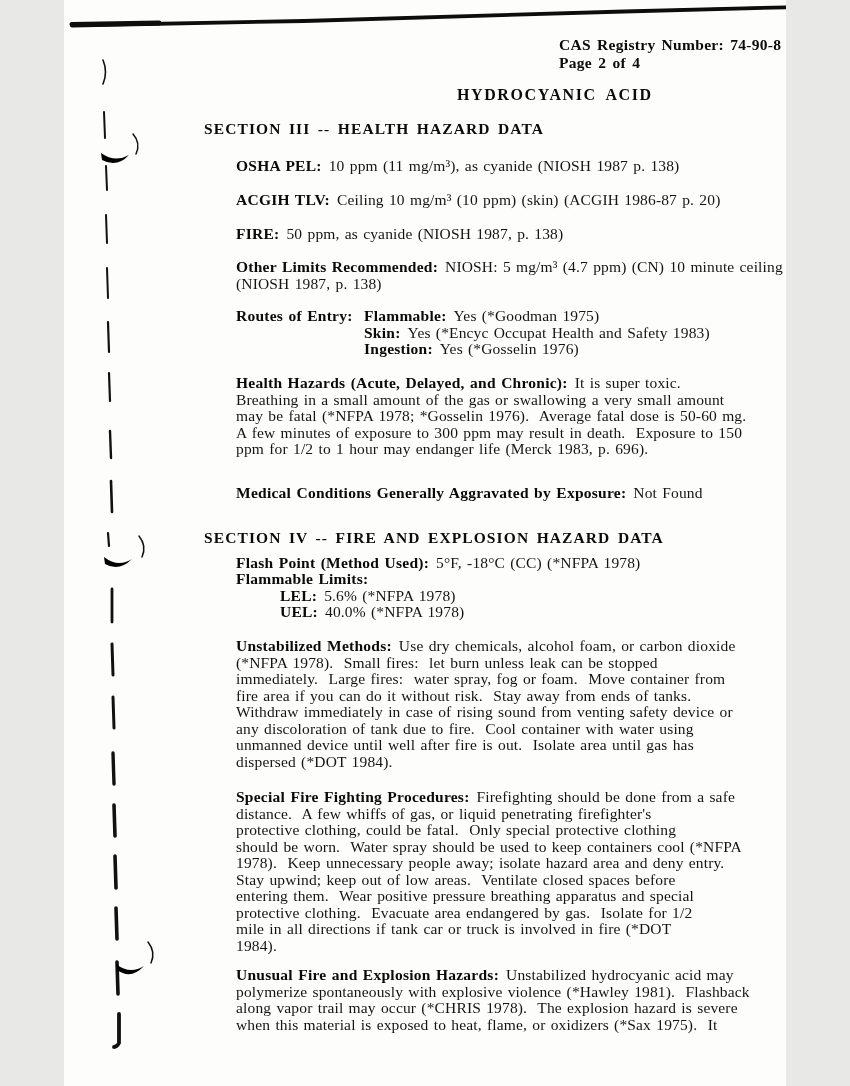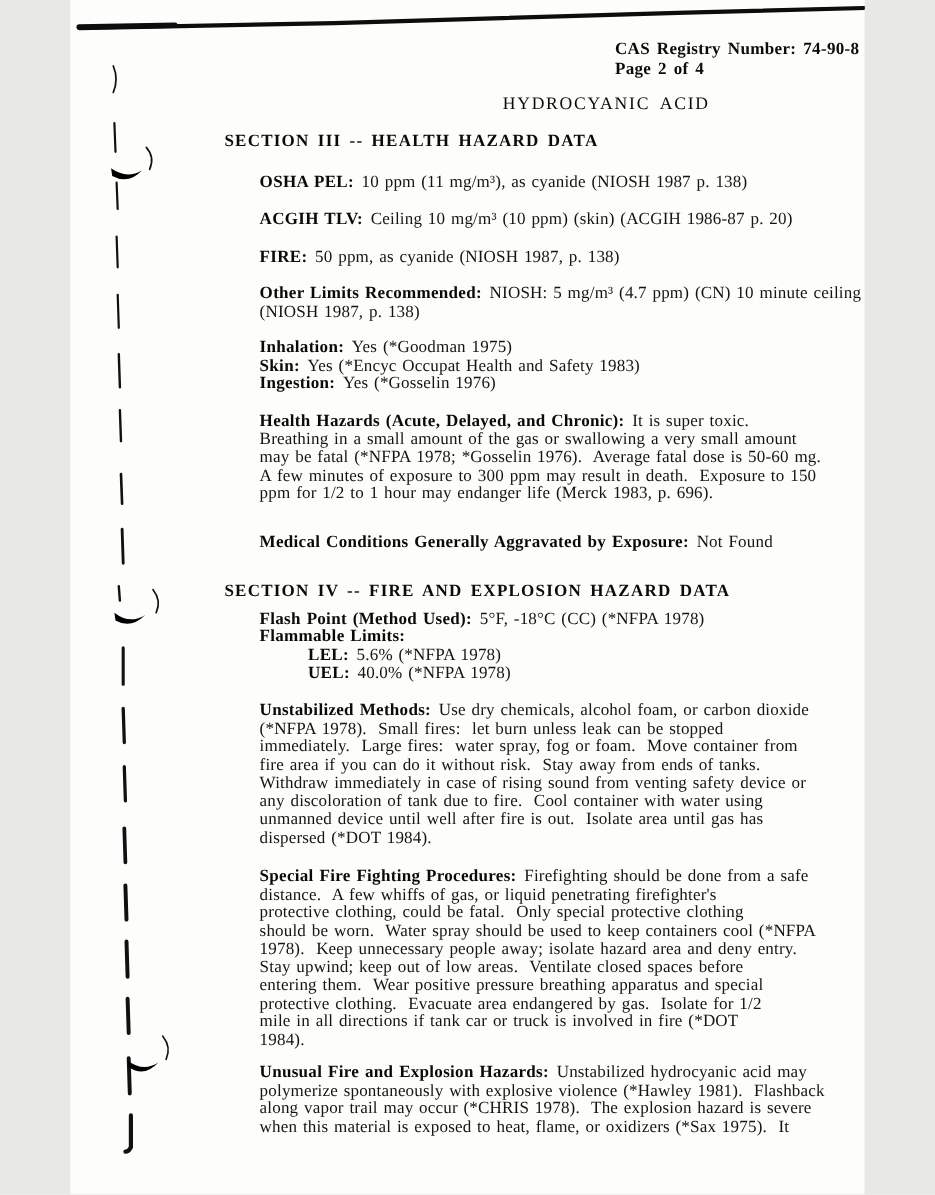--- a/index.html
+++ b/index.html
@@ -8,21 +8,21 @@
     background:#fdfdfb;overflow:hidden;
     font-family:"Liberation Serif","DejaVu Serif",serif;
     color:#141414;
   }
   .abs{position:absolute;margin:0;}
   .hdr{
     font-weight:bold;font-size:15.5px;line-height:18px;
     letter-spacing:.3px;word-spacing:2px;white-space:pre-line;color:#0b0b0b;
   }
   .title{
-    font-weight:normal;font-size:16px;letter-spacing:1.6px;word-spacing:4px;color:#0b0b0b;
+    font-weight:bold;font-size:16px;letter-spacing:1.6px;word-spacing:4px;color:#0b0b0b;
   }
   .sec{
     font-weight:bold;font-size:15.5px;letter-spacing:1.1px;word-spacing:2.5px;color:#0b0b0b;
   }
   .item{
     font-size:15.5px;line-height:16.5px;letter-spacing:.15px;word-spacing:1.2px;
     width:648px;
   }
   .item b,.routes b{font-weight:bold;color:#0a0a0a;letter-spacing:.25px;}
   .v{white-space:pre-wrap;padding-left:7px;}
@@ -94,23 +94,24 @@
   <p class="abs item" style="left:172px;top:226px">
     <b>FIRE:</b><span class="v">50 ppm, as cyanide (NIOSH 1987, p. 138)</span>
   </p>
 
   <p class="abs item" style="left:172px;top:259px">
     <b>Other Limits Recommended:</b><span class="v">NIOSH: 5 mg/m³ (4.7 ppm) (CN) 10 minute ceiling
 (NIOSH 1987, p. 138)</span>
   </p>
 
   <div class="abs routes" style="left:172px;top:308px">
+    <b class="rlabel">Routes of Entry:</b>
     <div>
       <div class="rline">
-        <b>Inhalation:</b><span class="v">Yes (*Goodman 1975)</span>
+        <b>Flammable:</b><span class="v">Yes (*Goodman 1975)</span>
       </div>
       <div class="rline">
         <b>Skin:</b><span class="v">Yes (*Encyc Occupat Health and Safety 1983)</span>
       </div>
       <div class="rline">
         <b>Ingestion:</b><span class="v">Yes (*Gosselin 1976)</span>
       </div>
     </div>
   </div>
 

